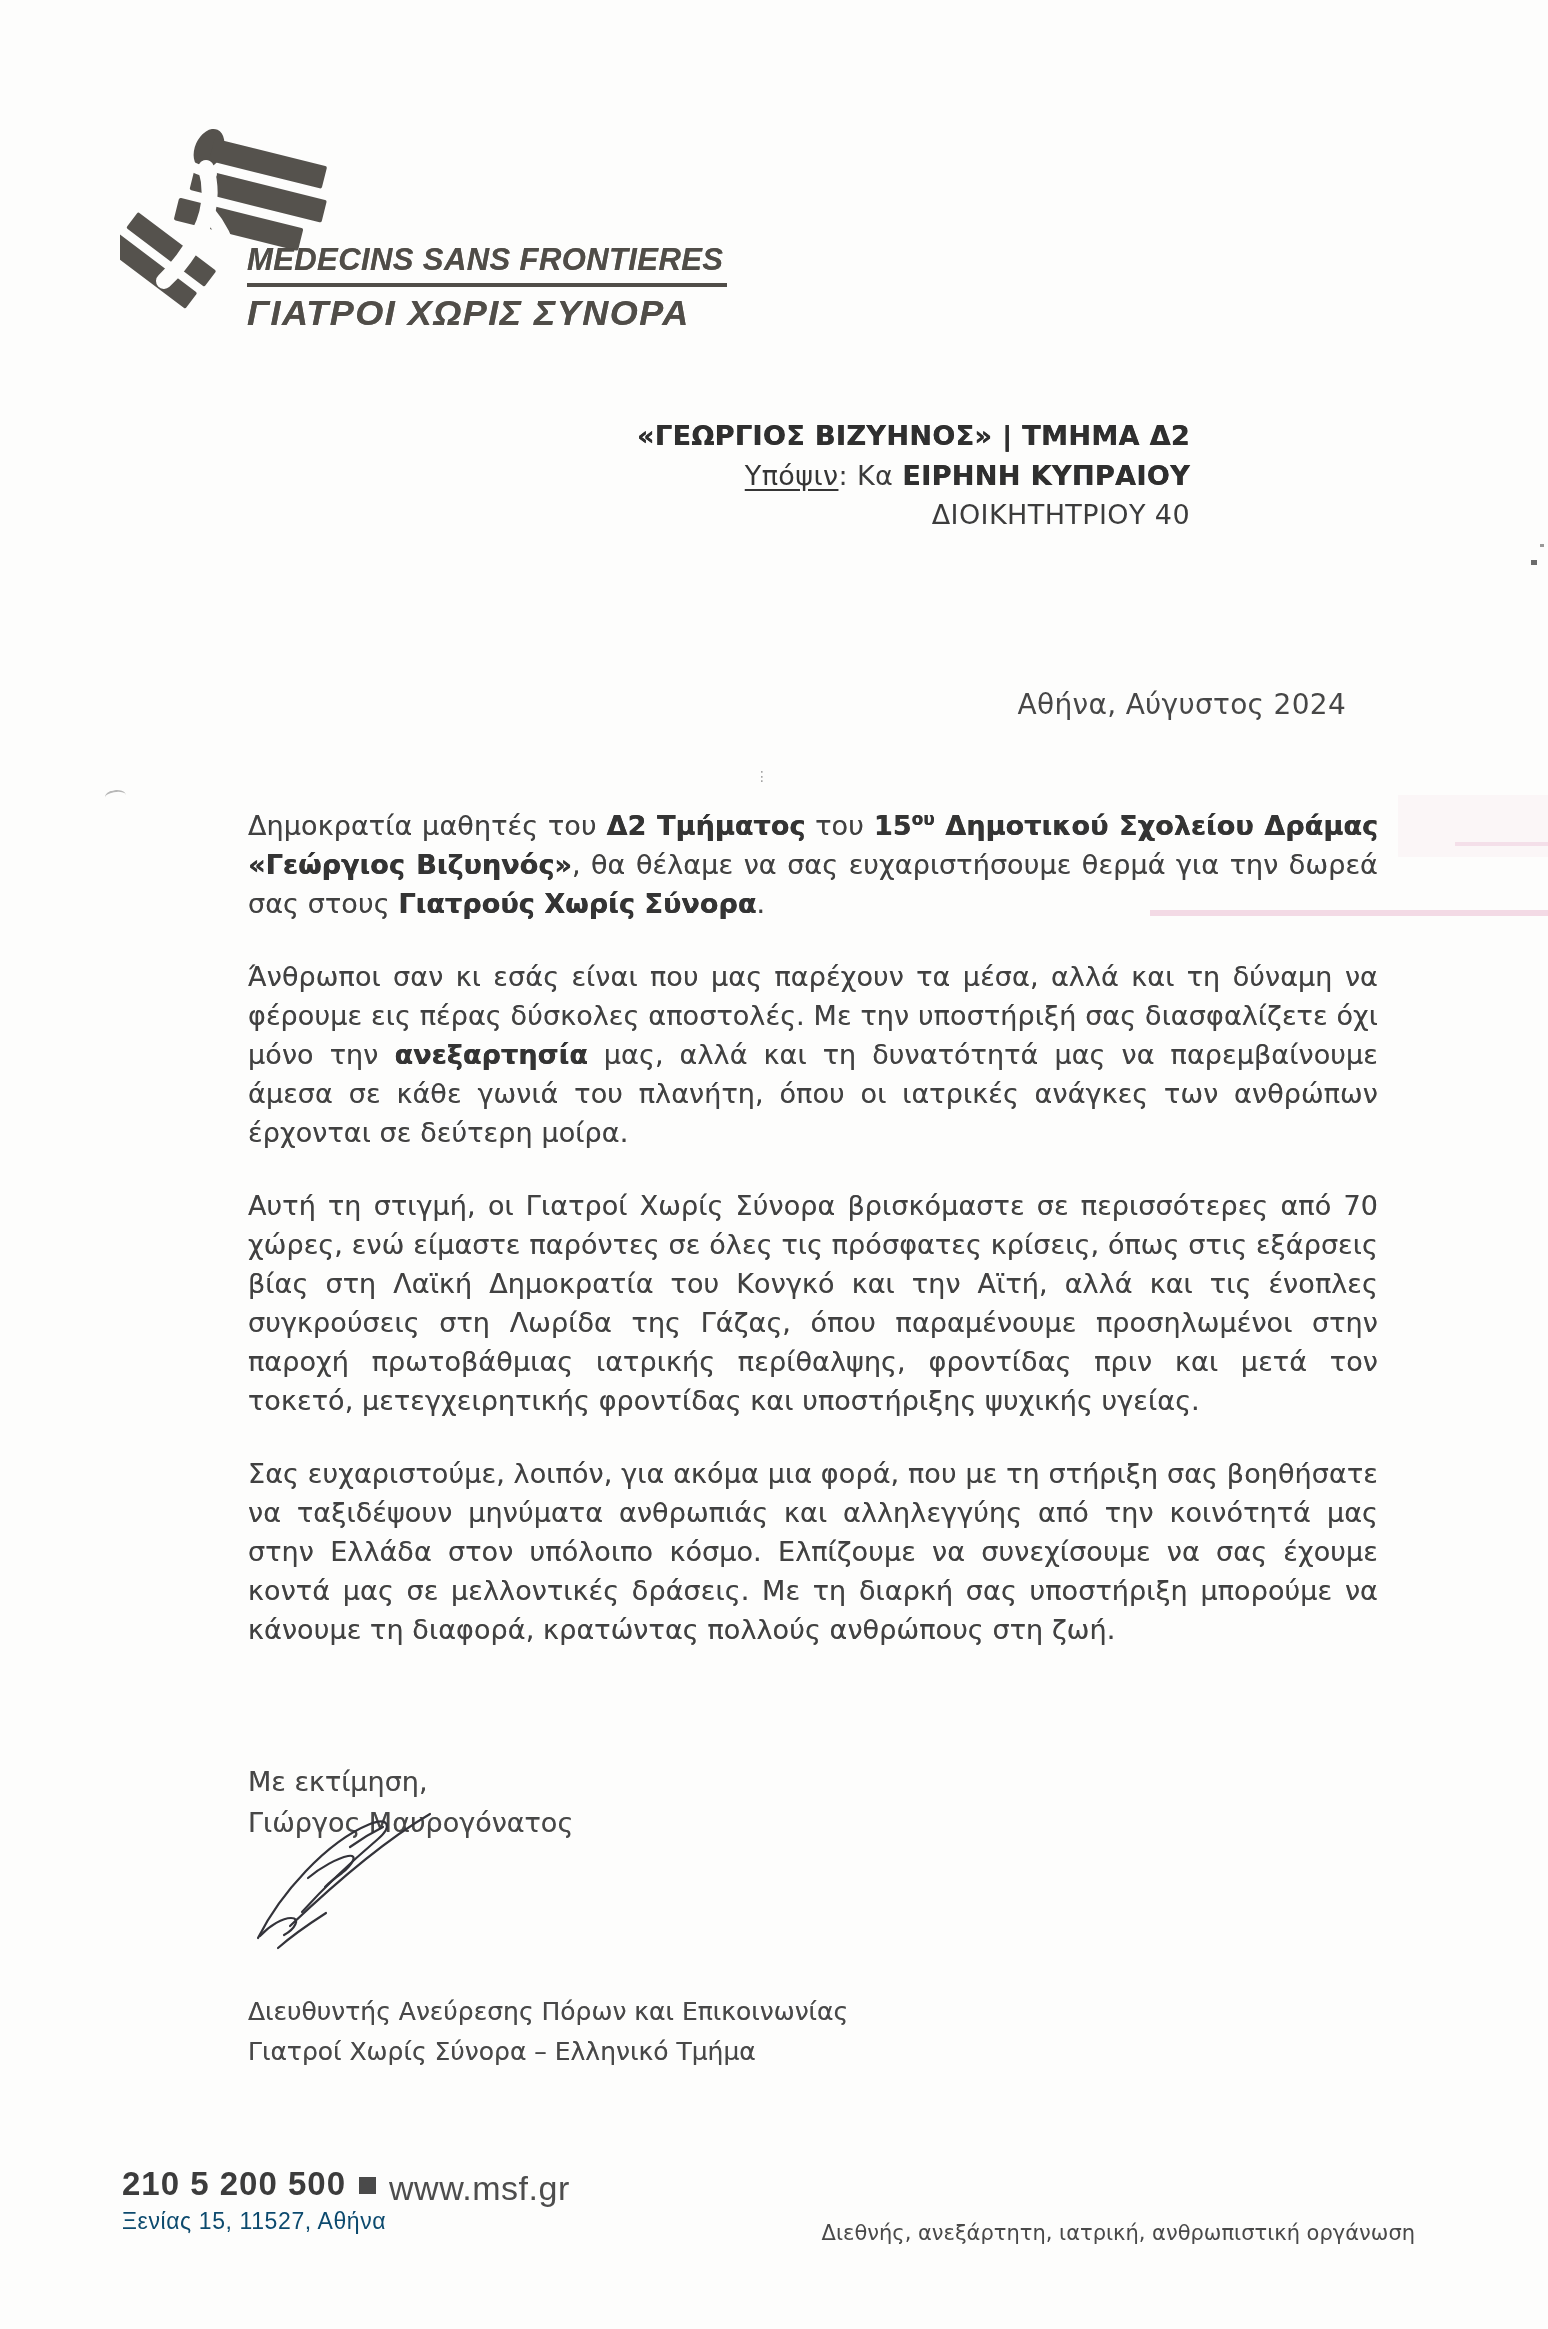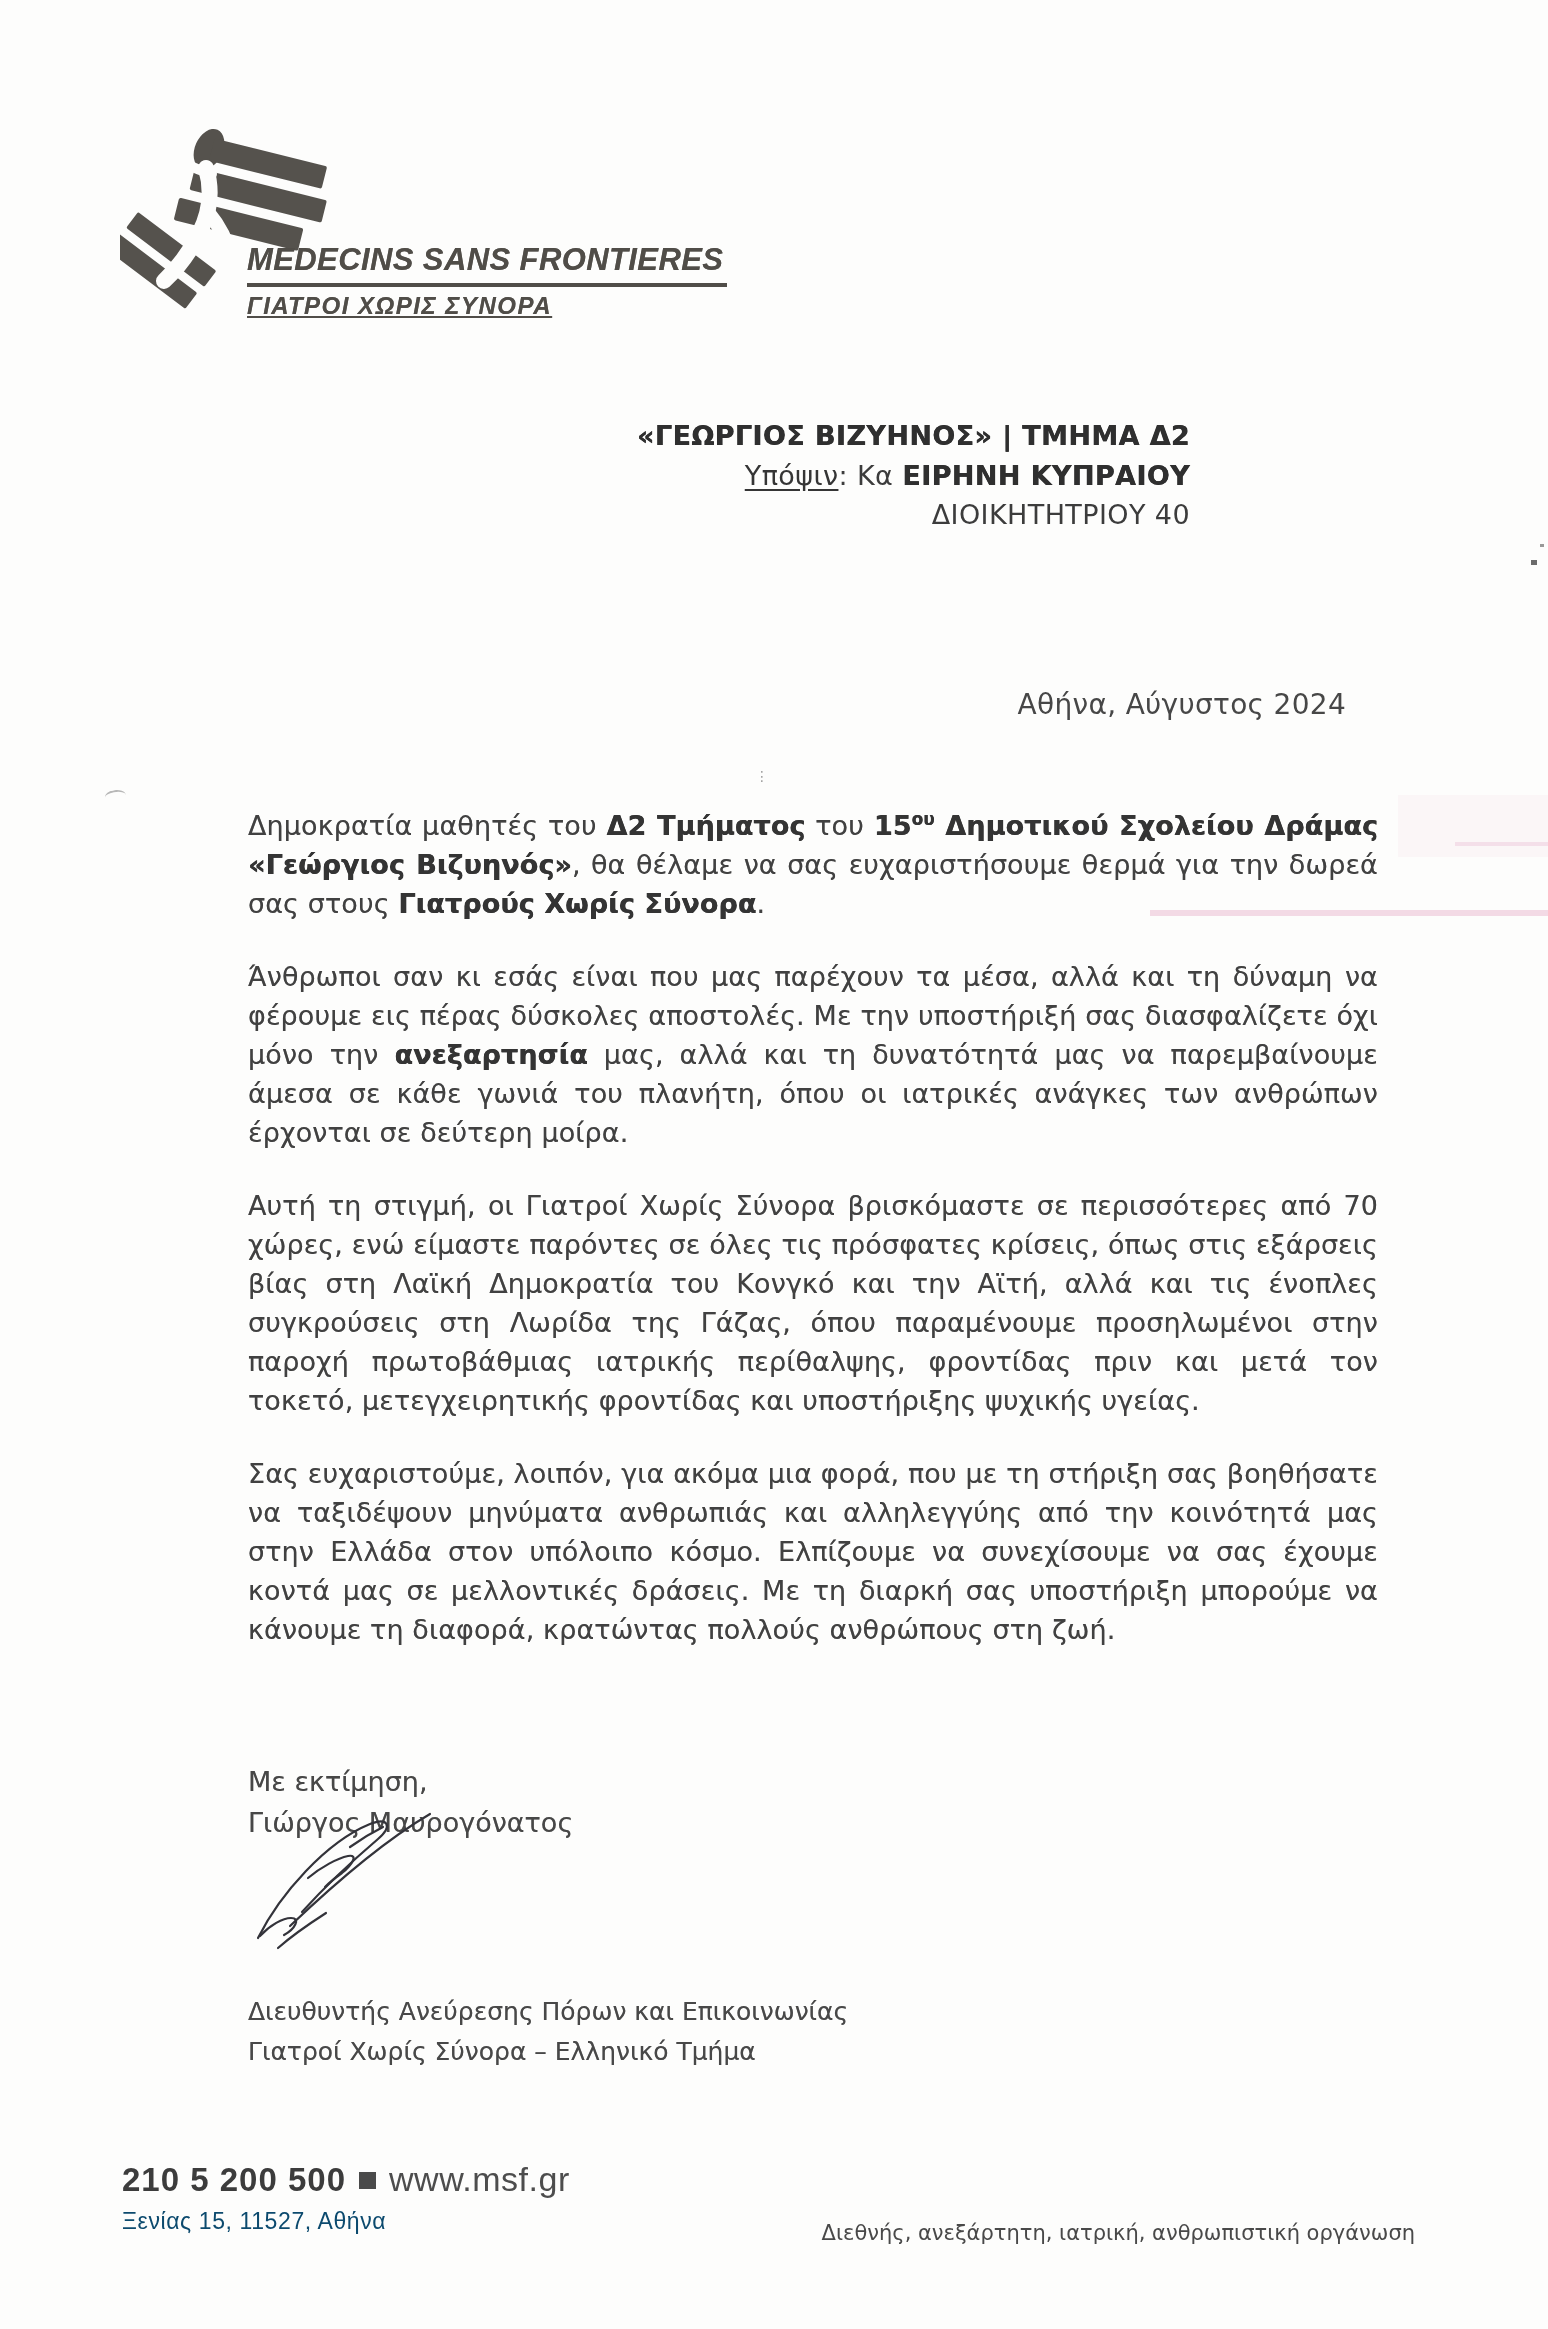--- a/index.html
+++ b/index.html
@@ -13,23 +13,22 @@
   .logo-figure { position:absolute; left:120px; top:116px; width:208px; height:210px; }
   .logo-textblock { position:absolute; left:247px; top:242px; }
   .logo-fr {
     font-family:"Liberation Sans", sans-serif; font-style:italic; font-weight:bold;
     font-size:31px; color:#504d48; letter-spacing:0.4px; white-space:nowrap;
     border-bottom:4px solid #504d48; padding-bottom:5px; padding-right:4px;
     text-shadow:0 0 0.6px rgba(80,77,72,0.8);
   }
   .logo-gr {
     font-family:"Liberation Sans", sans-serif; font-style:italic; font-weight:bold;
-    font-size:24px; color:#504d48; letter-spacing:1.5px; margin-top:5px; white-space:nowrap;
+    font-size:36px; color:#504d48; letter-spacing:1.5px; margin-top:5px; white-space:nowrap;
     text-shadow:0 0 0.6px rgba(80,77,72,0.8);
-    text-decoration:underline;
   }
 
   
   .recipient {
     position:absolute; top:416px; right:358px; text-align:right;
     font-size:27px; line-height:39.5px; color:#2f2f2f; letter-spacing:0.4px; white-space:nowrap;
   }
   .recipient .rb { font-weight:bold; text-shadow:0.4px 0 0 #2f2f2f; }
   .recipient .rr { font-weight:normal; color:#3c3c3c; text-shadow:none; }
   .recipient sup { font-size:0.62em; line-height:0; }
@@ -53,21 +52,21 @@
   .signature { position:absolute; left:250px; top:1806px; }
   .signer { position:absolute; left:248px; top:1992px; font-size:25px; line-height:40px; color:#484848; text-shadow:0 0 0.5px rgba(70,70,70,0.5); white-space:nowrap; }
 
   
   .footer-phone-row { position:absolute; left:122px; top:2160px; display:flex; align-items:center; }
   .phone {
     font-family:Liberation Sans, sans-serif; font-weight:bold; font-size:33px;
     color:#3c3c3c; letter-spacing:1px; white-space:nowrap;
   }
   .sq { display:inline-block; width:17px; height:17px; background:#4a4a4a; margin:2px 13px 0 13px; }
-  .site { font-family:"Liberation Sans", sans-serif; font-size:34px; font-weight:normal; color:#4d4d4d; letter-spacing:0.5px; white-space:nowrap; }
+  .site { font-family:"Liberation Sans", sans-serif; font-size:34px; font-weight:normal; color:#4d4d4d; letter-spacing:0.5px; white-space:nowrap;margin-top:9px; }
   .footer-address { position:absolute; left:122px; top:2208px; font-family:"Liberation Sans", sans-serif; font-size:23px; color:#0c4a6e; letter-spacing:0.6px; white-space:nowrap; }
   .footer-tagline { position:absolute; top:2221px; right:133px; font-size:21px; color:#494949; white-space:nowrap; }
 
   
   .artifact { position:absolute; pointer-events:none; }
   .squiggle { left:105px; top:790px; width:21px; height:10px; border-top:2px solid rgba(125,125,125,0.55); border-radius:50% 60% 40% 50%; transform:rotate(-10deg); }
   .mark-small { left:755px; top:770px; width:7px; height:13px; color:rgba(95,95,95,0.6); font-size:14px; line-height:13px; }
   .speck1 { left:1531px; top:560px; width:6px; height:5px; background:rgba(70,70,70,0.8); }
   .speck2 { left:1540px; top:544px; width:4px; height:3px; background:rgba(110,110,110,0.7); }
   .pink-band { left:1150px; top:910px; width:398px; height:6px; background:rgba(228,166,196,0.40); }

